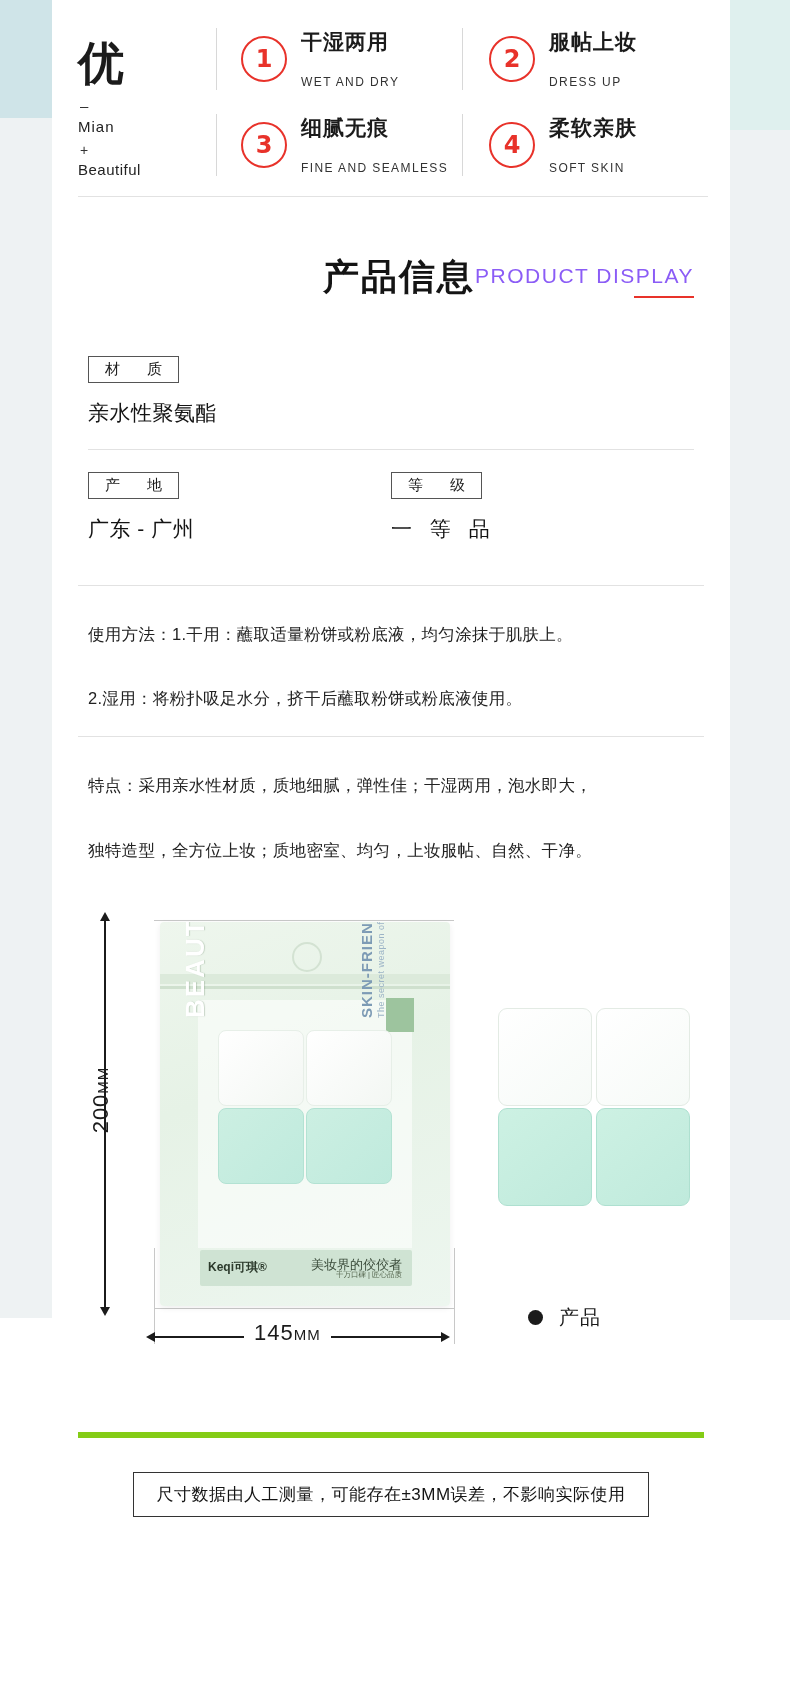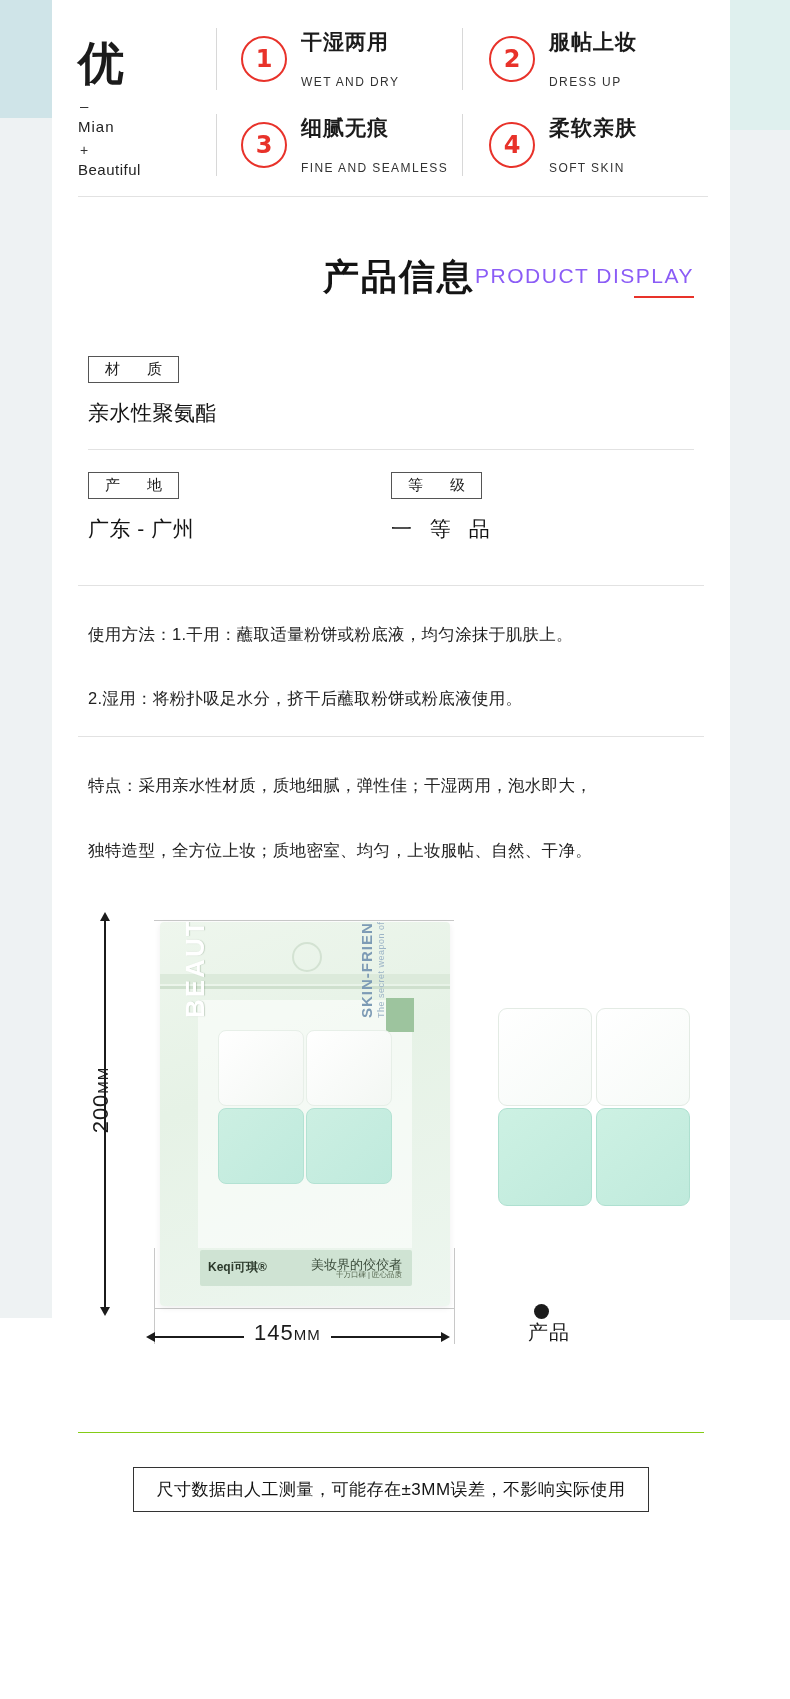--- a/index.html
+++ b/index.html
@@ -431,38 +431,37 @@
   .puff-group .a { left: 0; top: 0; }
   .puff-group .b { left: 98px; top: 0; }
   .puff-group .c { left: 0; top: 100px; }
   .puff-group .d { left: 98px; top: 100px; }
 
   .legend {
     position: absolute;
     left: 450px; top: 392px;
     display: flex;
     align-items: center;
-    flex-direction: column;
   }
   .legend .dot {
     width: 15px; height: 15px;
     border-radius: 50%;
     background: #1b1b1b;
     margin-right: 16px;
   }
   .legend .txt {
     font-size: 20px;
     color: #1b1b1b;
     letter-spacing: 1px;
   }
 
   
   .note-wrap {
     margin: 50px 26px 0 26px;
-    border-top: 1px solid #84cc16;
+    border-top: 6px solid #84cc16;
     padding-top: 34px;
     display: flex;
     justify-content: center;
   }
   .note-box {
     border: 1px solid #333;
     padding: 10px 22px;
     font-size: 17px;
     color: #141414;
     letter-spacing: 0.5px;

